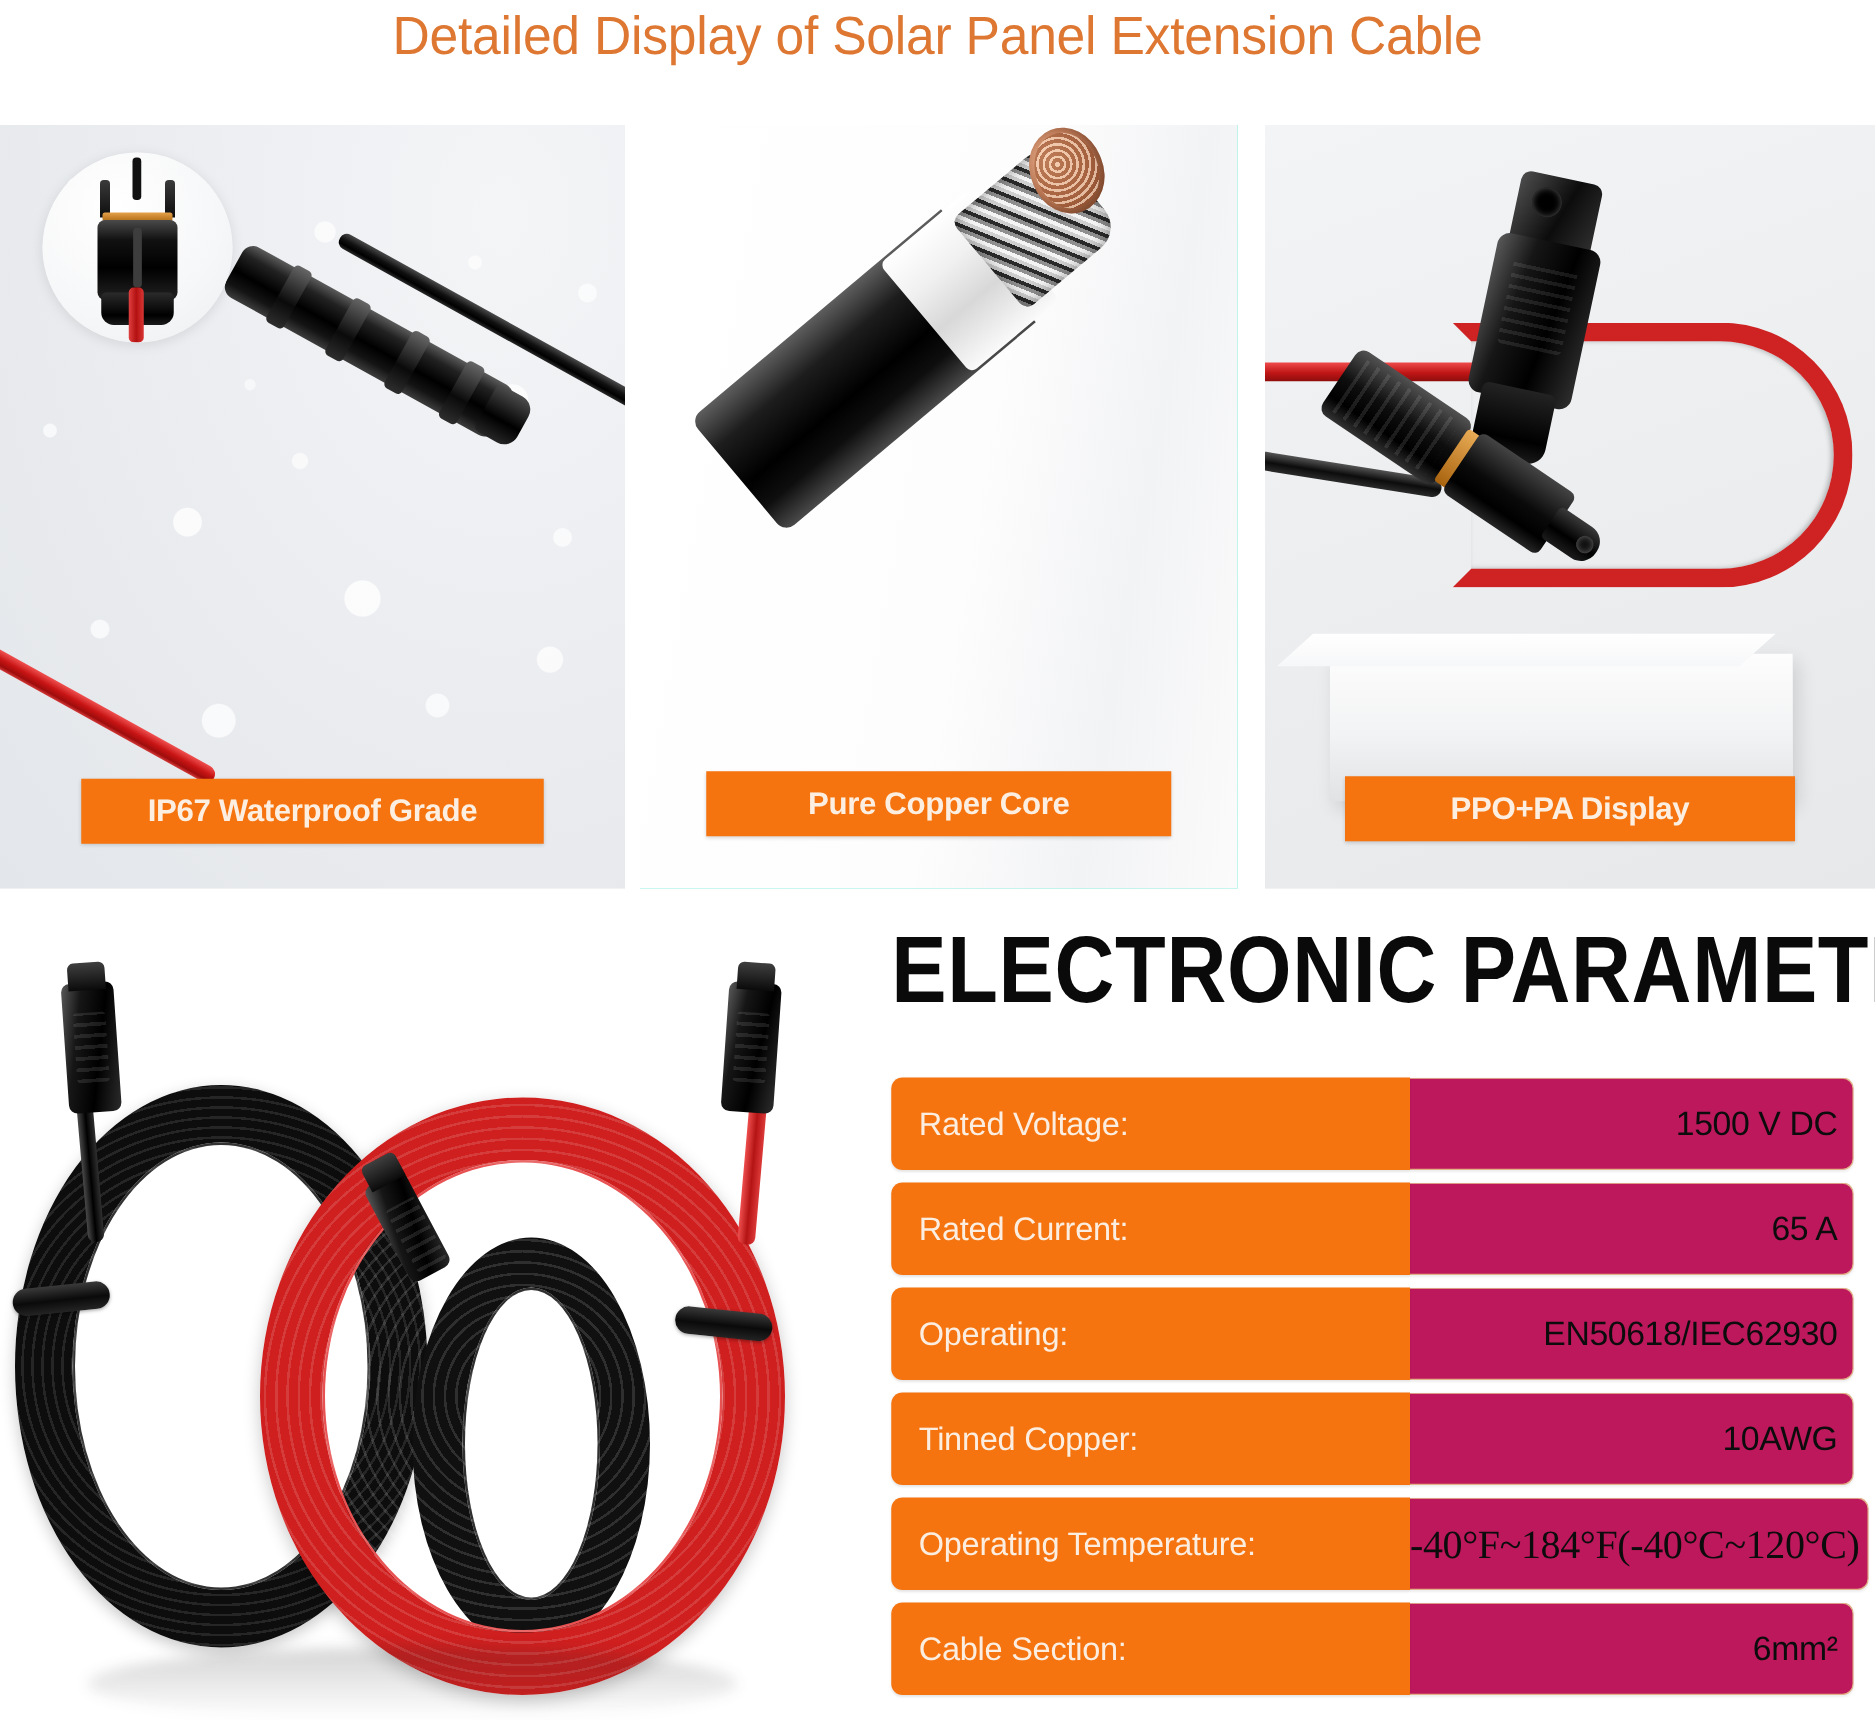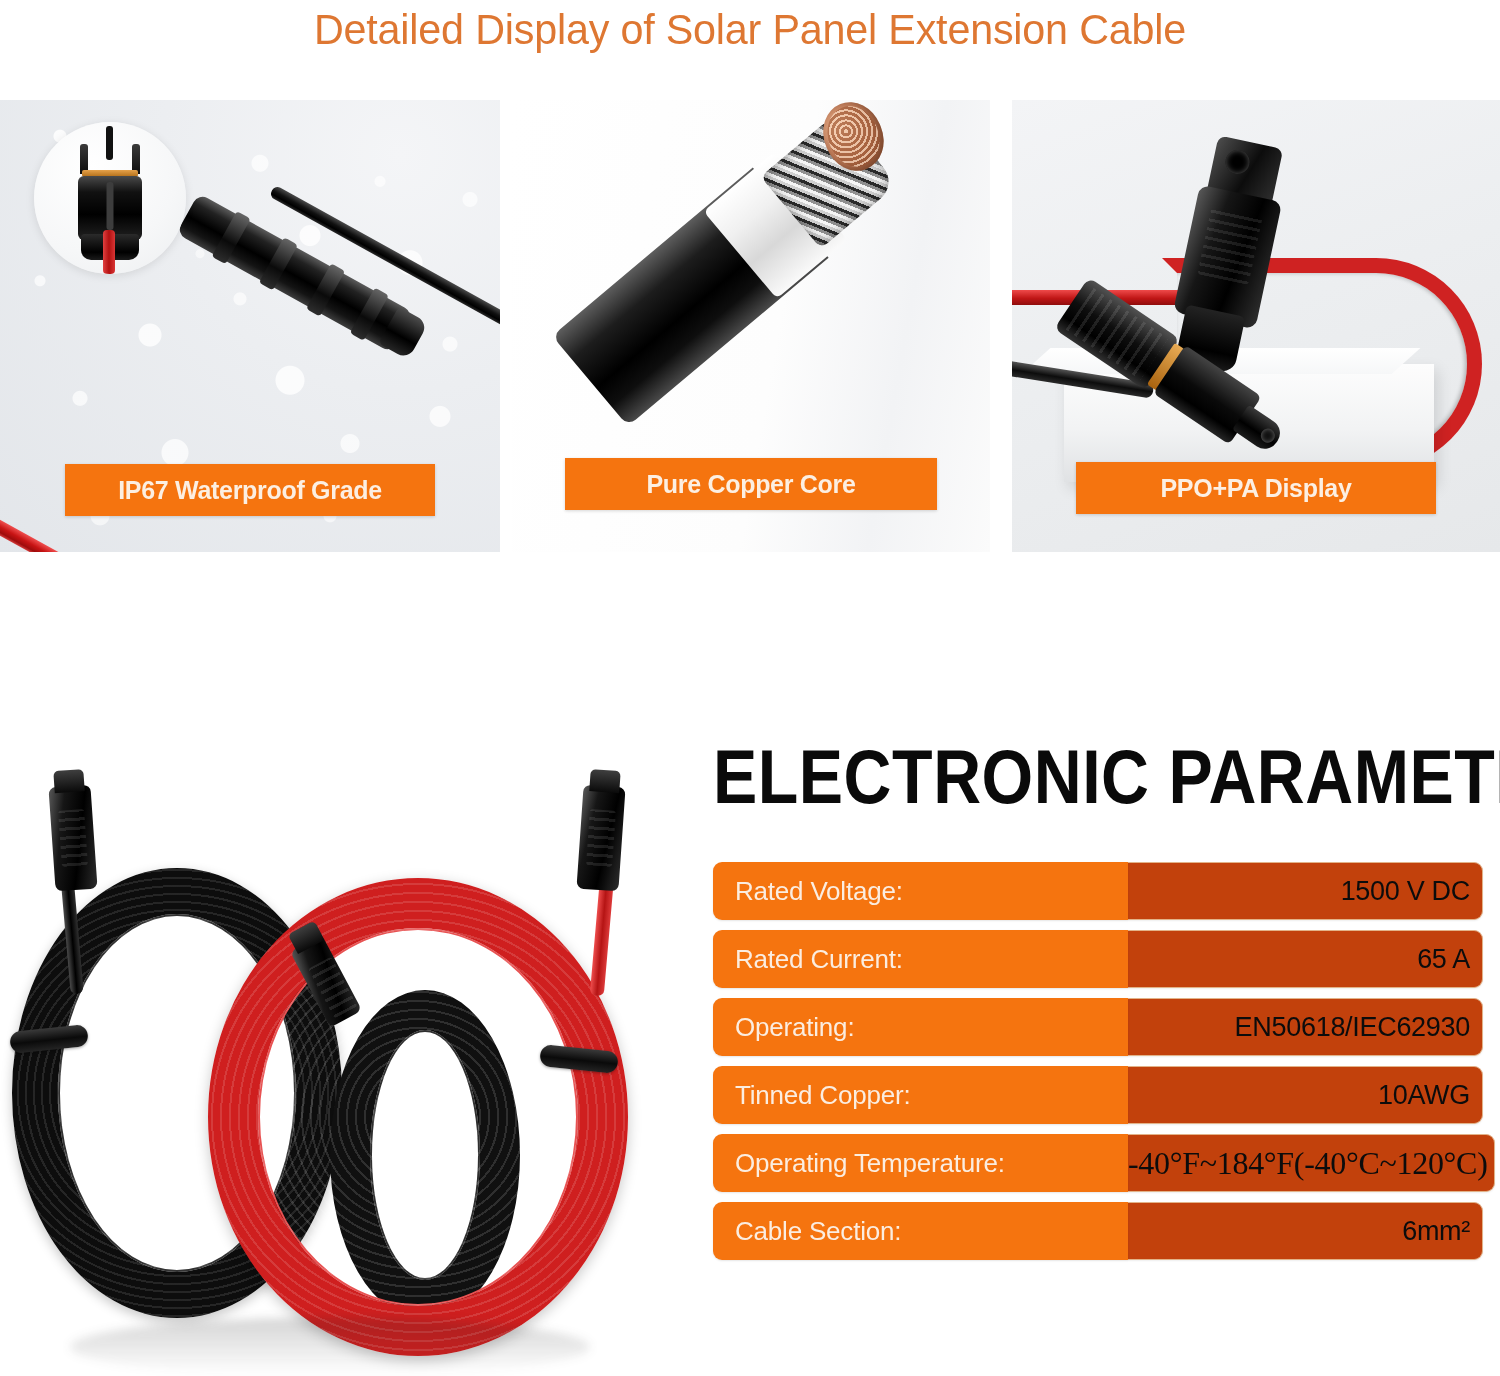--- a/index.html
+++ b/index.html
@@ -31,21 +31,21 @@
 
   
   .panels {
     position: absolute;
     top: 100px; left: 0;
     width: 1500px; height: 500px;
   }
   .panel {
     position: absolute;
     top: 0;
-    height: 452px;
+    height: 611px;
     background: #fbfbfb;
     overflow: hidden;
   }
   .panel-1 { left: 0px;    width: 500px; }
   .panel-2 { left: 512px;  width: 478px; background:#5eead4; }
   .panel-3 { left: 1012px; width: 488px; }
 
   .panel-inner { position:absolute; inset:0; overflow:hidden; }
 
   
@@ -458,21 +458,21 @@
     font-family: "Liberation Sans", sans-serif;
     margin-bottom: 30px;
   }
   .param-table{
     position:absolute;
     left: 0px; top: 122px;
     width: 770px;
   }
   .param-row{
     position: relative;
-    height: 58px;
+    height: 74px;
     margin-bottom: 10px;
     display: flex;
     align-items: stretch;
   }
   .param-label{
     width: 415px;
     flex: 0 0 415px;
     background: #F5740F;
     border-radius: 9px 0 0 9px;
     color: #FBEDE0;
@@ -481,21 +481,21 @@
     align-items: center;
     padding-left: 22px;
     letter-spacing: -0.2px;
     white-space: nowrap;
     box-shadow: 0 1px 2px rgba(0,0,0,.10);
     position: relative;
     z-index: 2;
   }
   .param-value{
     flex: 1 1 auto;
-    background: #c2410c;
+    background: #be185d;
     border: 1px solid #E2B389;
     border-left: none;
     border-radius: 0 9px 9px 0;
     color: #0c0c0c;
     font-size: 27px;
     display: flex;
     align-items: center;
     justify-content: flex-end;
     padding-right: 12px;
     white-space: nowrap;

